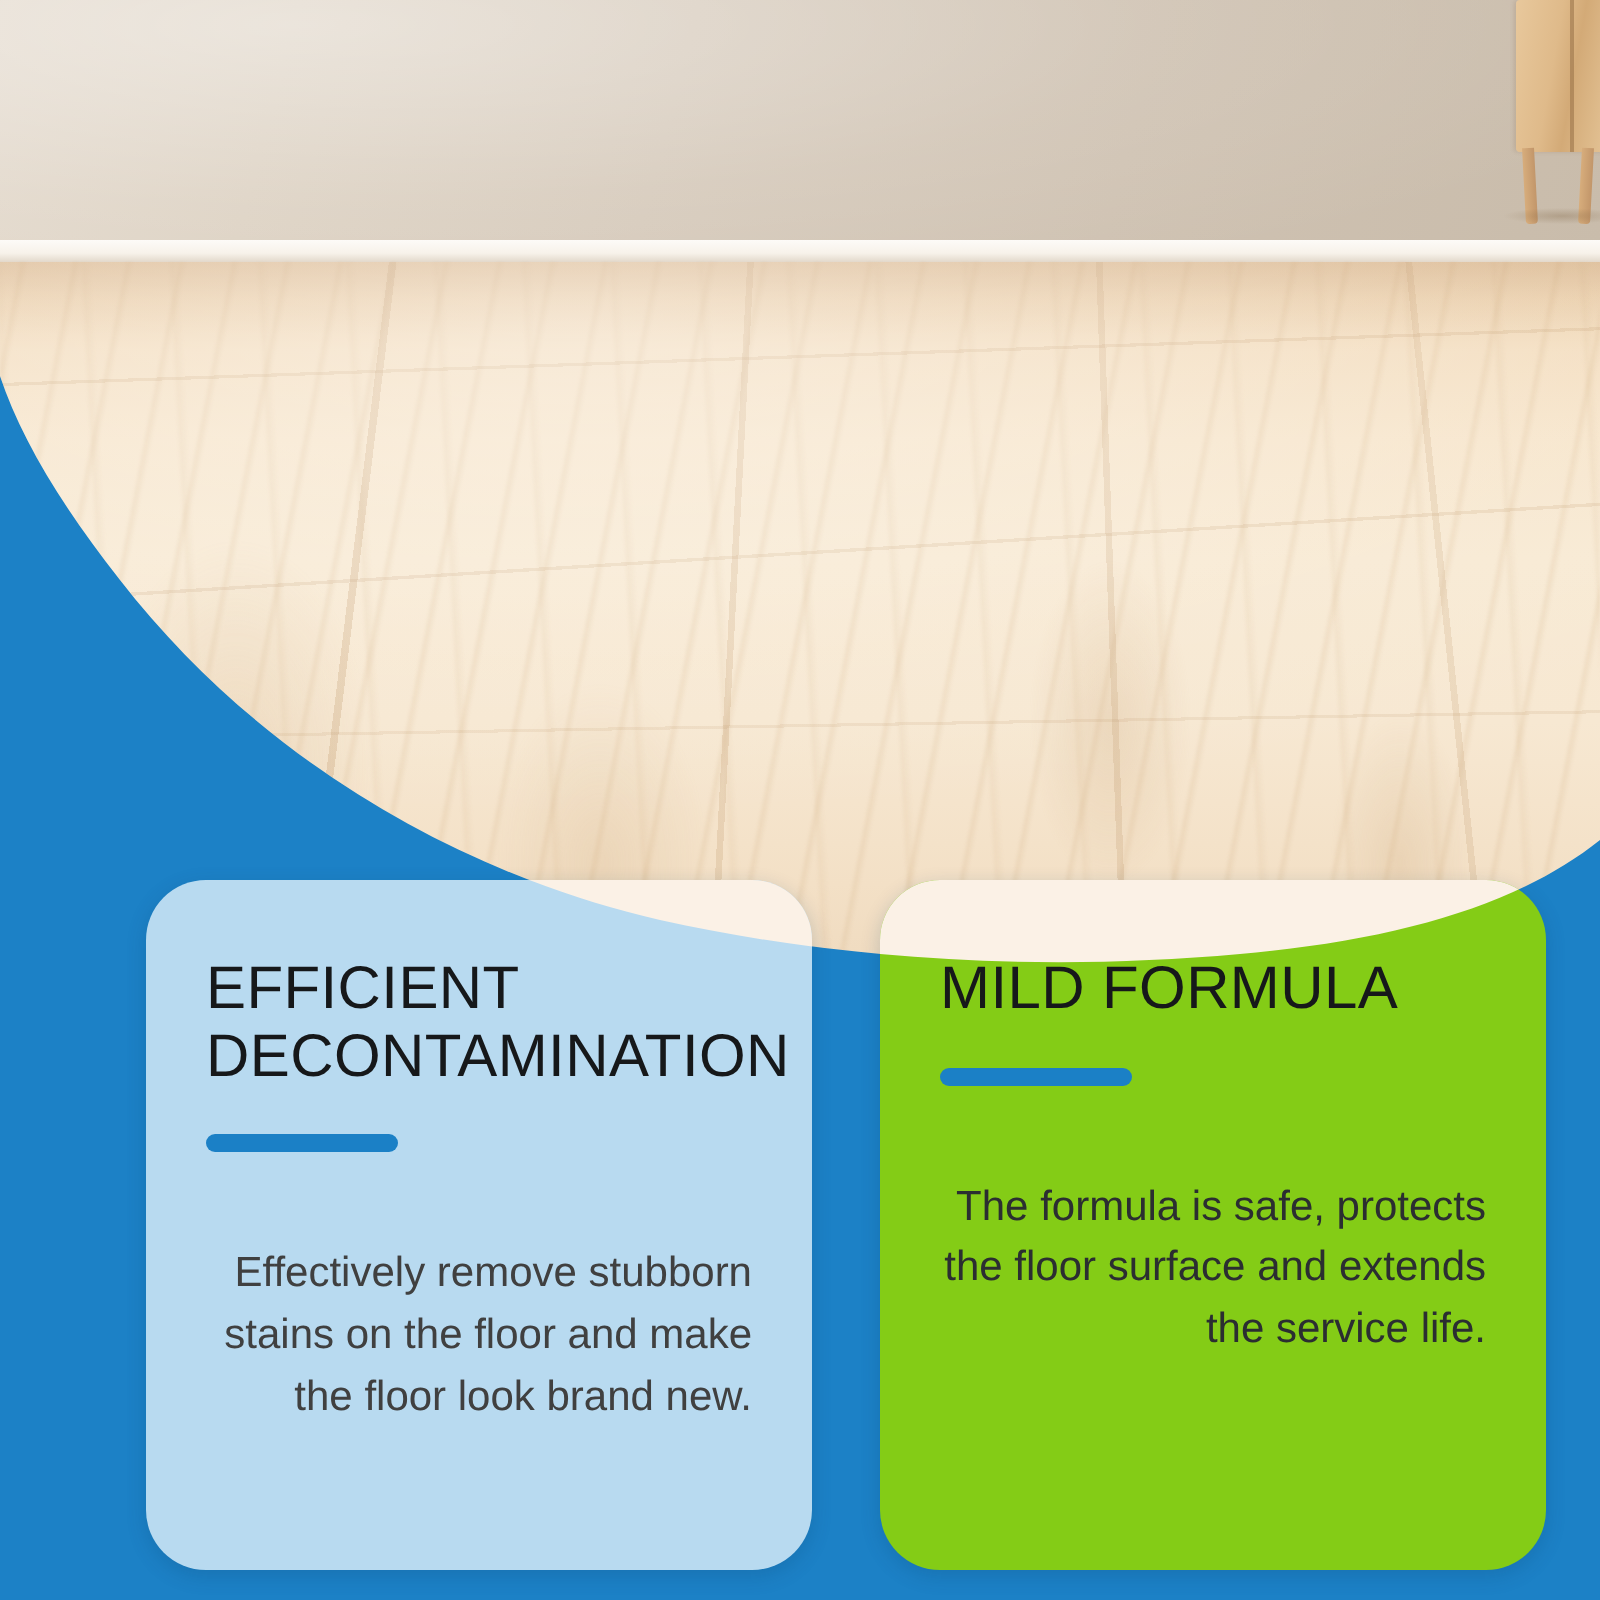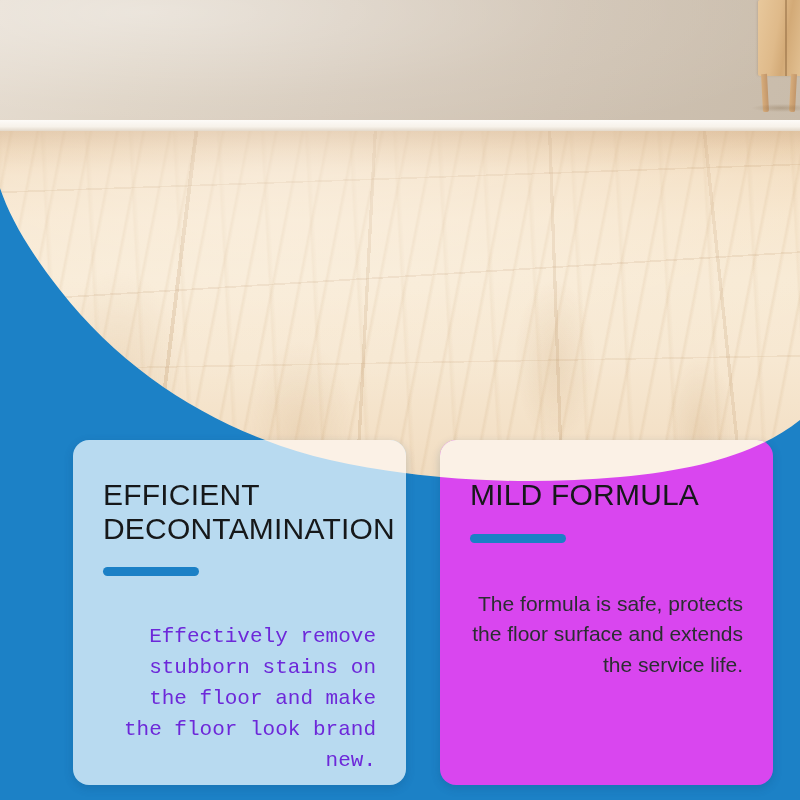--- a/index.html
+++ b/index.html
@@ -145,21 +145,21 @@
   .cab-leg.l1 { left: 762px; top: 74px; transform: rotate(-3deg); }
   .cab-leg.l2 { left: 790px; top: 74px; transform: rotate(3deg); }
   .cab-shadow {
     position: absolute; left: 752px; top: 104px; width: 58px; height: 8px;
     background: radial-gradient(ellipse at center, rgba(120,92,58,0.30) 0%, rgba(120,92,58,0.00) 72%);
   }
 
   
   .card {
     position: absolute;
-    border-radius: 16px;
+    border-radius: 30px;
     background: rgba(176, 214, 238, 0.92);
     box-shadow: 0 3px 10px rgba(10,60,100,0.20);
     overflow: hidden;
     box-sizing: border-box;
   }
   #card-left  { left: 73px;  top: 440px; width: 333px; height: 345px; }
   #card-right { left: 440px; top: 440px; width: 333px; height: 345px; }
 
   
   .card-photo-wash {
@@ -261,25 +261,25 @@
                  C 520,486 420,480 330,460
                  C 230,437 130,380 60,290
                  C 30,252 10,218 0,188 Z" fill="#fbf1e6"></path>
       </g>
     </svg>
 
     <div class="card-inner">
       <h2 class="card-title" style="color: rgb(22, 24, 26);">EFFICIENT
 DECONTAMINATION</h2>
       <div class="accent-bar" style="background: rgb(27, 128, 198);"></div>
-      <p class="card-body" style="color: #6d28d9; font-family: Liberation Mono, monospace;">Effectively remove stubborn stains on the floor and make the floor look brand new.</p>
+      <p class="card-body" style="color: #404040;">Effectively remove stubborn stains on the floor and make the floor look brand new.</p>
     </div>
   </div>
 
-  <div class="card" id="card-right" style="background: #d946ef;">
+  <div class="card" id="card-right" style="background: #84cc16;">
     <svg class="card-photo-wash" viewBox="0 0 333 345" width="333" height="345" aria-hidden="true">
       <g transform="translate(-440,-440)">
         <path d="M 0,0 L 800,0 L 800,420 C 760,452 700,470 620,477
                  C 520,486 420,480 330,460
                  C 230,437 130,380 60,290
                  C 30,252 10,218 0,188 Z" fill="#fbf1e6"></path>
       </g>
     </svg>
 
     <div class="card-inner">

